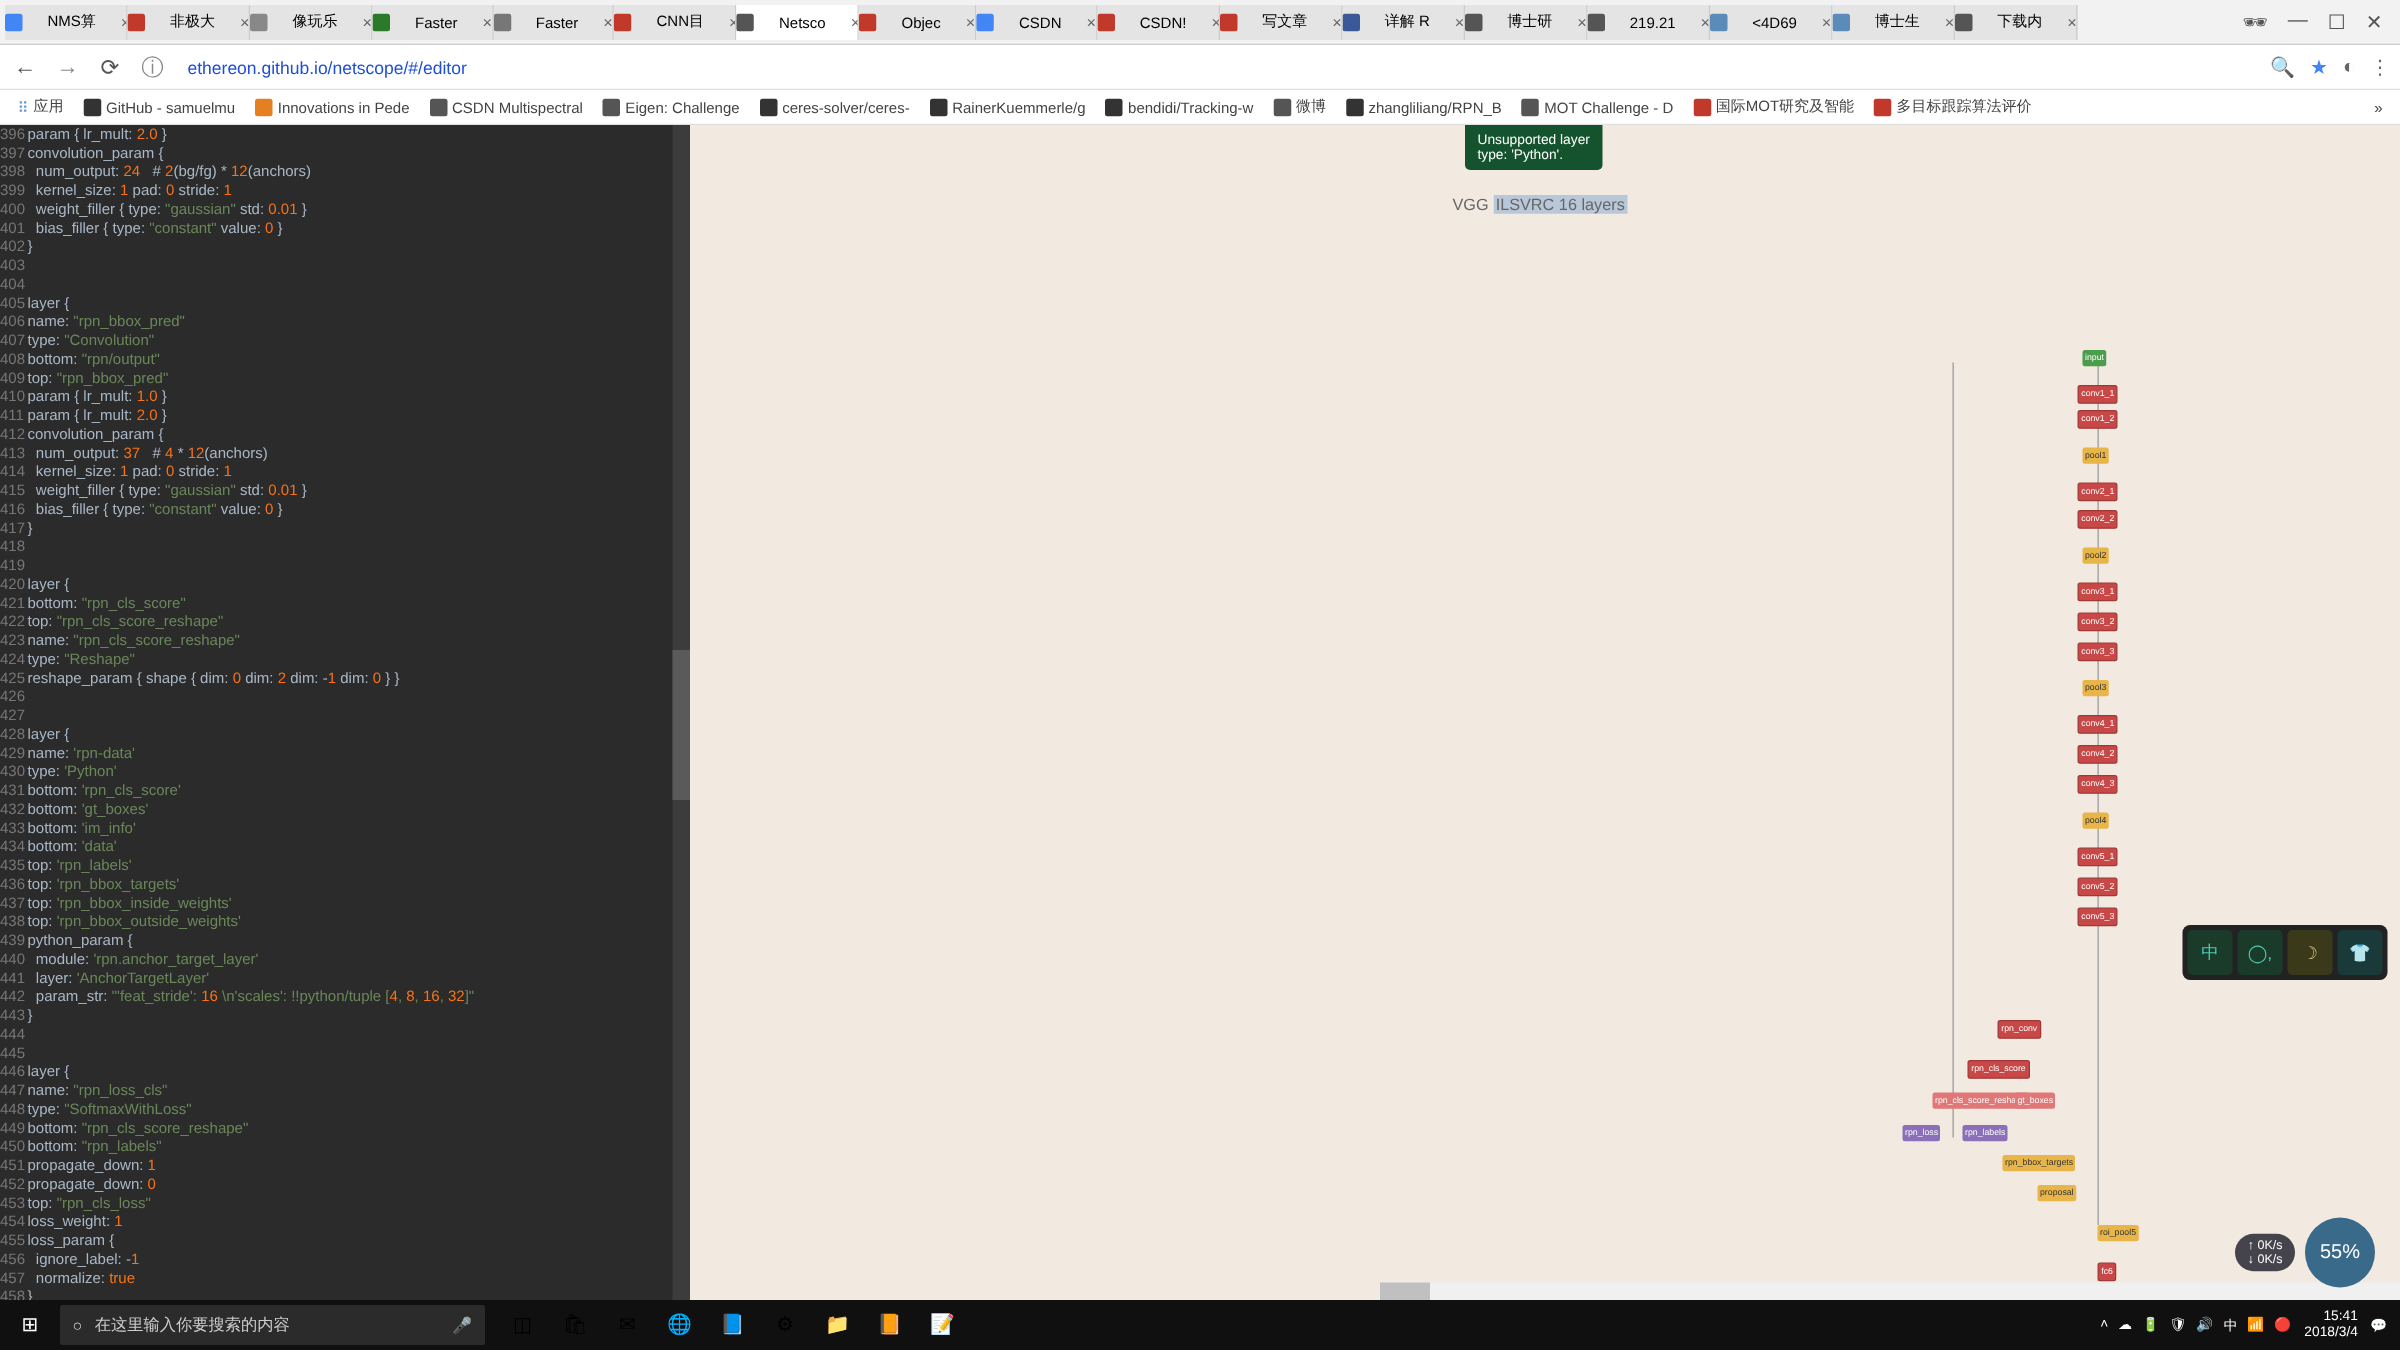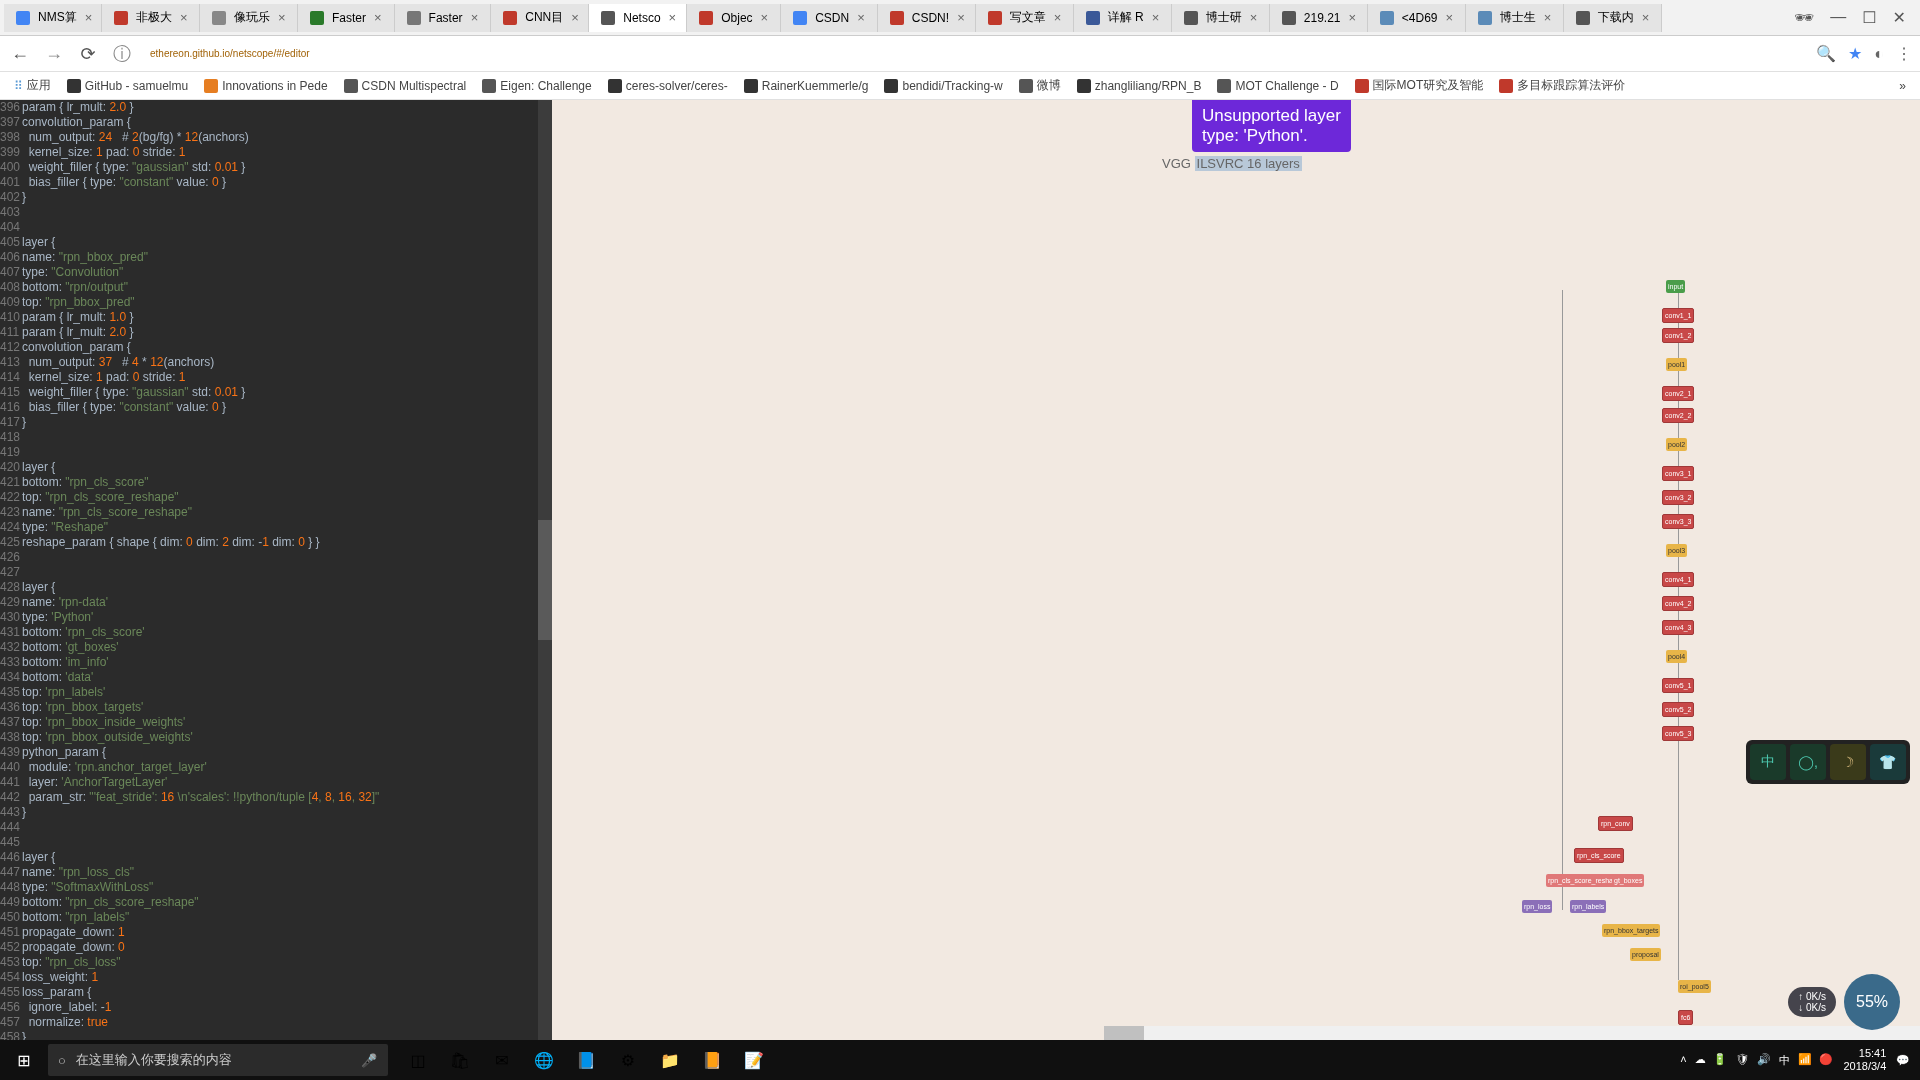--- a/index.html
+++ b/index.html
@@ -1,42 +1,42 @@
 <!DOCTYPE html>
 <html><head>
 <meta charset="utf-8">
 <style>
 *{margin:0;padding:0;box-sizing:border-box;font-family:"Segoe UI",Arial,sans-serif}
 body{width:1920px;height:1080px;overflow:hidden;background:#fff;position:relative}
 .tabbar{height:36px;background:#f2f2f2;display:flex;align-items:center;padding:0 4px;border-bottom:1px solid #ccc}
-.tab{display:flex;align-items:center;padding:0 12px;height:28px;background:#e4e4e4;border-right:1px solid #ccc;font-size:12px;max-width:98px;overflow:hidden;white-space:nowrap;gap:8px}
+.tab{display:flex;align-items:center;padding:0 0;height:28px;background:#e4e4e4;border-right:1px solid #ccc;font-size:12px;max-width:98px;overflow:hidden;white-space:nowrap;gap:20px}
 .tab.active{background:#fff}
 .tab .fav{width:14px;height:14px;flex-shrink:0;border-radius:2px}
 .tab .close{color:#666;font-size:13px;flex-shrink:0}
 .winctl{margin-left:auto;display:flex;gap:16px;padding:0 10px;color:#555}
 .addrbar{height:36px;display:flex;align-items:center;padding:0 8px;gap:10px;border-bottom:1px solid #e0e0e0}
 .addrbar .navbtn{width:24px;text-align:center;color:#888;font-size:18px}
 .addrbar .navbtn.active{color:#555}
-.addrbar .url{flex:1;font-size:10px;color:#a16207;padding-left:6px}
+.addrbar .url{flex:1;font-size:14px;color:#1d4ed8;padding-left:6px}
 .addrbar .url .proto{color:#888}
 .addrbar .right{display:flex;gap:12px;align-items:center;color:#666}
 .star{color:#4285f4}
 .bmbar{height:28px;display:flex;align-items:center;padding:0 8px;gap:4px;border-bottom:1px solid #e0e0e0;font-size:12px}
 .bm{display:flex;align-items:center;gap:4px;padding:0 6px;color:#444;white-space:nowrap}
 .bm .ico{width:14px;height:14px;border-radius:2px}
 .content{display:flex;height:calc(100% - 100px - 40px);position:relative}
 .editor{width:552px;background:#2b2b2b;position:relative;overflow:hidden;font-family:Consolas,monospace;font-size:12px;line-height:15px}
 .gutter{position:absolute;left:0;top:0;width:22px;color:#777;text-align:right;padding-right:4px}
 .code{position:absolute;left:22px;top:0;color:#a9b7c6;white-space:pre}
 .code .str{color:#6a8759}
 .code .num{color:#f97316}
 .scrollbar-track{position:absolute;right:0;top:0;width:14px;height:100%;background:#3c3c3c}
 .scrollbar-thumb{position:absolute;width:14px;background:#5a5a5a;right:0}
 .netpanel{flex:1;background:#f2e9e1;position:relative;overflow:hidden}
-.warnbox{position:absolute;top:0;left:640px;background:#6d28d9;color:#fff;padding:6px 10px;font-size:17px;border-radius:0 0 4px 4px}
+.warnbox{position:absolute;top:0;left:620px;background:#14532d;color:#fff;padding:6px 10px;font-size:11px;border-radius:0 0 4px 4px}
 .nettitle{position:absolute;top:56px;left:610px;font-size:13px;color:#666}
 .nettitle .hl{background:#b8c8d8;padding:0 2px}
 .graph{position:absolute;top:80px;left:570px;width:700px;height:920px}
 .node{position:absolute;border-radius:2px;font-size:7px;color:#fff;text-align:center;line-height:11px;padding:1px 2px}
 .n-green{background:#4a9d4a}
 .n-red{background:#c84848;border:1px solid #a03838}
 .n-yellow{background:#e8b548;color:#333}
 .n-purple{background:#8b6fb8}
 .n-lightred{background:#e07878}
 .edge{position:absolute;background:#999;width:1px}

